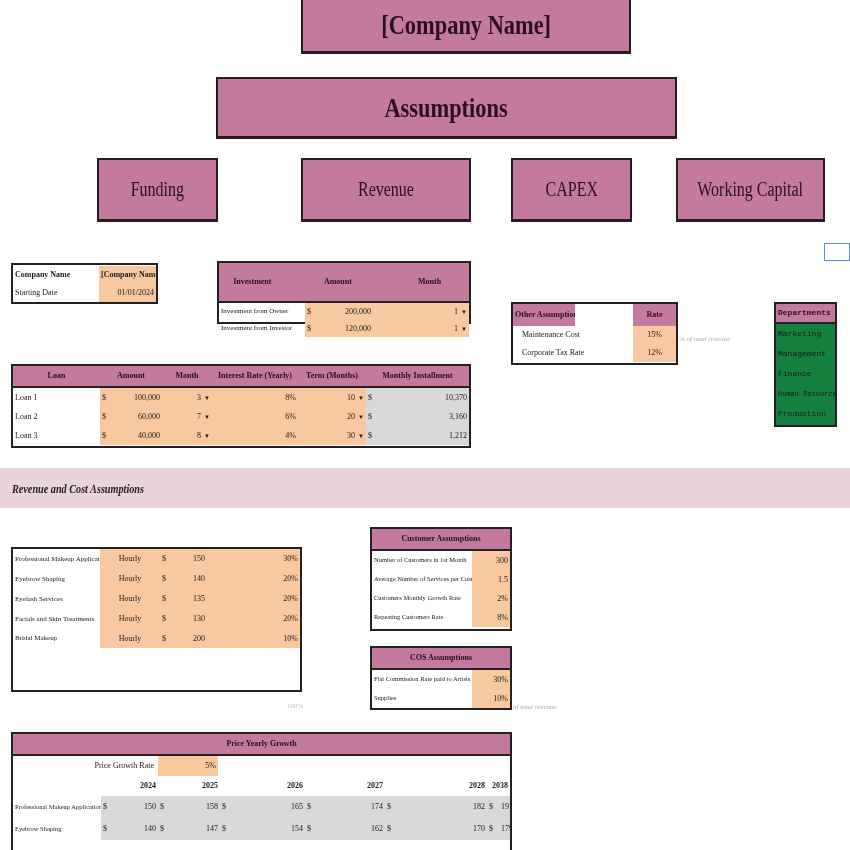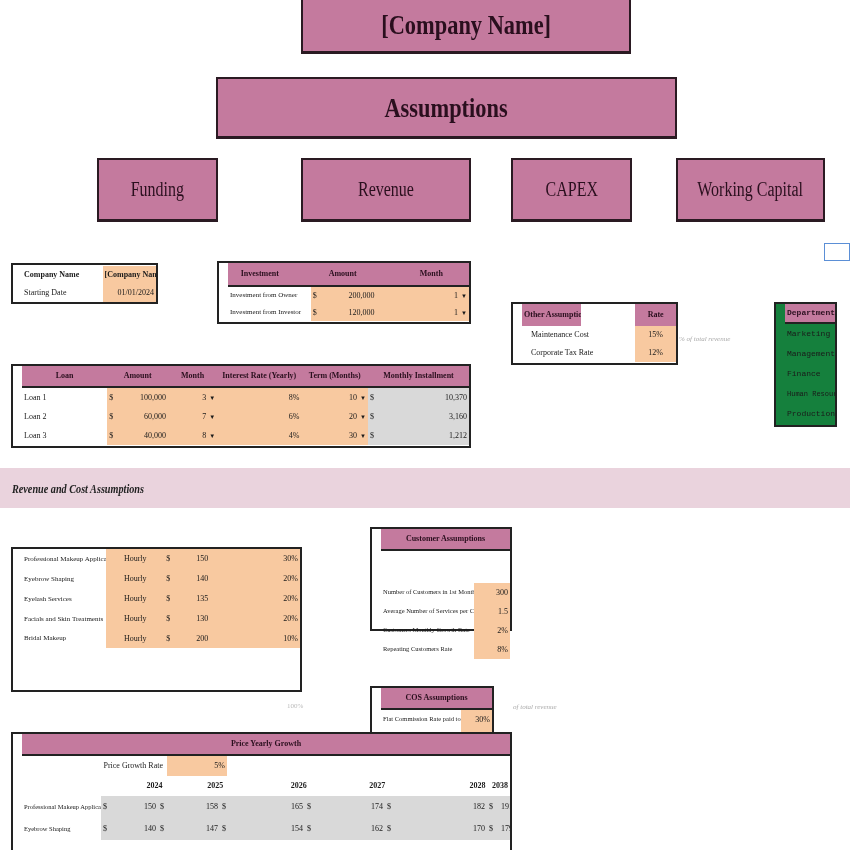--- a/index.html
+++ b/index.html
@@ -4,21 +4,21 @@
 <style>
   * { box-sizing: border-box; margin: 0; padding: 0; }
   html, body { width: 850px; height: 850px; overflow: hidden; background: #ffffff; }
   body { position: relative; font-family: "Liberation Serif", "DejaVu Serif", serif; color: #1a1a1a; }
   .banner { position: absolute; background: #c47a9e; border: 2px solid #2a1a22; border-bottom-width: 3px;
             display: flex; align-items: center; justify-content: center; color: #2a0f1e; }
   .banner span { transform: scaleX(0.8); display: inline-block; white-space: nowrap; }
   .banner.title { font-weight: bold; font-size: 28px; }
   .banner.sub { font-size: 20px; }
 
-  .tbl { position: absolute; border: 2px solid #222; background: #fff; font-size: 8px; line-height: 1; padding-left: 9px; }
+  .tbl { position: absolute; border: 2px solid #222; background: #fff; font-size: 8px; line-height: 1; }
   .tbl .row { position: relative; display: flex; align-items: center; }
   .tbl .hdr { background: #c47a9e; color: #2a0f1e; font-weight: bold; border-bottom: 2px solid #222; }
   .cell { white-space: nowrap; overflow: hidden; padding: 0 2px; }
   .peach { background: #f8c9a0; }
   .grey { background: #d9d9d9; }
   .center { text-align: center; }
   .right { text-align: right; }
   .dd { font-size: 6px; margin-left: 3px; }
   .note { position: absolute; font-size: 7px; color: #aaa; font-style: italic; white-space: nowrap; }
 
@@ -58,21 +58,21 @@
     <div class="cell" style="width:86px; font-weight:bold;">Company Name</div>
     <div class="cell peach center" style="width:57px; height:18px; line-height:18px; font-weight:bold;">[Company Name]</div>
   </div>
   <div class="row" style="height:18px;">
     <div class="cell" style="width:86px;">Starting Date</div>
     <div class="cell peach right" style="width:57px; height:18px; line-height:18px;">01/01/2024</div>
   </div>
 </div>
 
 <div class="tbl" style="left:217px; top:261px; width:254px; height:63px;">
-  <div class="row hdr" style="height:24px;gap:28px;">
+  <div class="row hdr" style="height:40px;gap:28px;">
     <div class="cell center" style="width:86px;">Investment</div>
     <div class="cell center" style="width:62px;">Amount</div>
     <div class="cell center" style="width:102px;">Month</div>
   </div>
   <div class="row" style="height:17px;">
     <div class="cell" style="width:86px; font-size:7px;">Investment from Owner</div>
     <div class="cell peach" style="width:14px; height:17px; line-height:17px;">$</div>
     <div class="cell peach right" style="width:54px; height:17px; line-height:17px;">200,000</div>
     <div class="cell peach right" style="width:96px; height:17px; line-height:17px;"><span>1</span><span class="dd">▼</span></div>
   </div>
@@ -193,39 +193,39 @@
     <div class="cell peach center" style="width:50px; height:19px; line-height:19px;">200</div>
     <div class="cell peach right" style="width:76px; height:19px; line-height:19px;">10%</div>
   </div>
 </div>
 <div class="note" style="left:287px; top:702px; font-style:normal; color:#bbb;">100%</div>
 
 <div class="tbl" style="left:370px; top:527px; width:142px; height:104px;">
   <div class="row hdr" style="height:22px; justify-content:center;">
     <div class="cell">Customer Assumptions</div>
   </div>
-  <div class="row" style="height:19px;margin-top:32px;">
+  <div class="row" style="height:19px;">
     <div class="cell" style="width:100px; font-size:6.5px;">Number of Customers in 1st Month</div>
     <div class="cell peach right" style="width:38px; height:19px; line-height:19px;">300</div>
   </div>
   <div class="row" style="height:19px;">
     <div class="cell" style="width:100px; font-size:6.5px;">Average Number of Services per Customer</div>
     <div class="cell peach right" style="width:38px; height:19px; line-height:19px;">1.5</div>
   </div>
   <div class="row" style="height:19px;">
     <div class="cell" style="width:100px; font-size:6.5px;">Customers Monthly Growth Rate</div>
     <div class="cell peach right" style="width:38px; height:19px; line-height:19px;">2%</div>
   </div>
   <div class="row" style="height:19px;">
     <div class="cell" style="width:100px; font-size:6.5px;">Repeating Customers Rate</div>
     <div class="cell peach right" style="width:38px; height:19px; line-height:19px;">8%</div>
   </div>
 </div>
 
-<div class="tbl" style="left:370px; top:686px; width:124px; height:64px;">
+<div class="tbl" style="left:370px; top:646px; width:142px; height:64px;">
   <div class="row hdr" style="height:22px; justify-content:center;">
     <div class="cell">COS Assumptions</div>
   </div>
   <div class="row" style="height:19px;">
     <div class="cell" style="width:100px; font-size:6.5px;">Flat Commission Rate paid to Artists</div>
     <div class="cell peach right" style="width:38px; height:19px; line-height:19px;">30%</div>
   </div>
   <div class="row" style="height:19px;">
     <div class="cell" style="width:100px; font-size:6.5px;">Supplies</div>
     <div class="cell peach right" style="width:38px; height:19px; line-height:19px;">10%</div>

